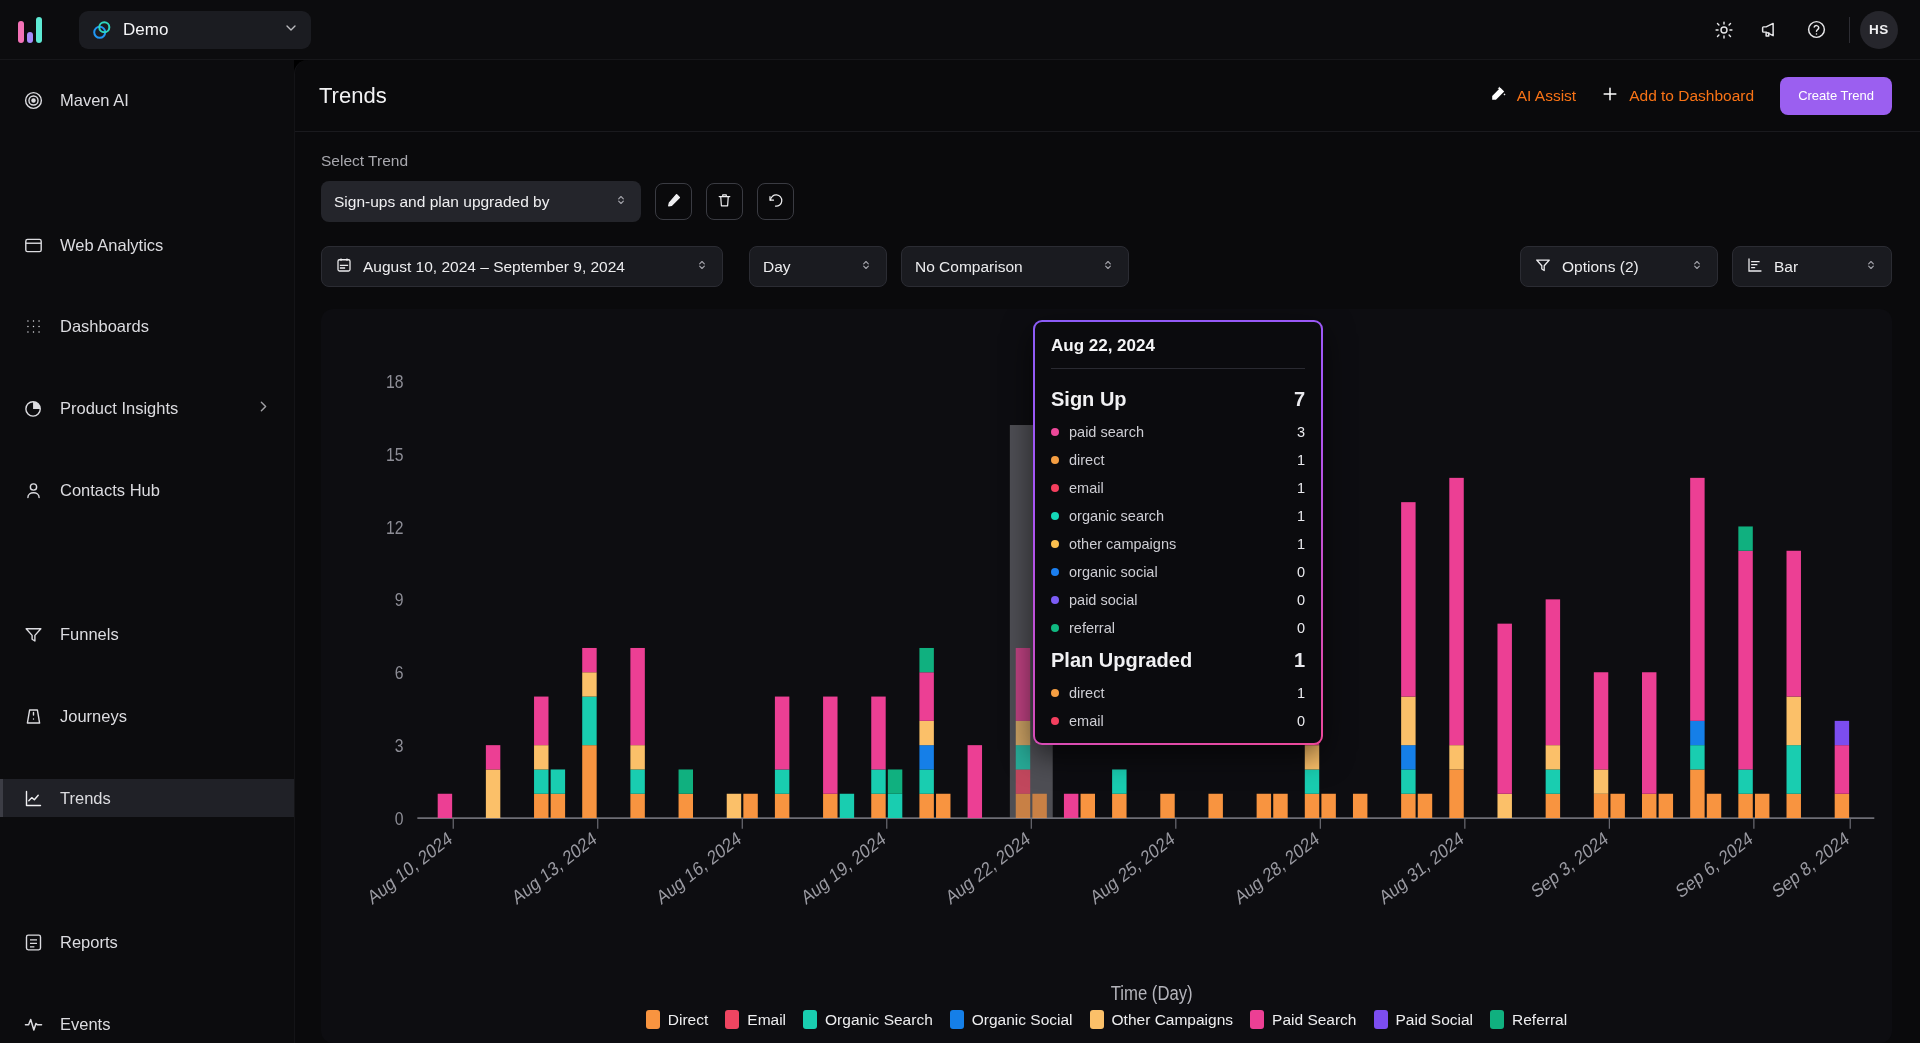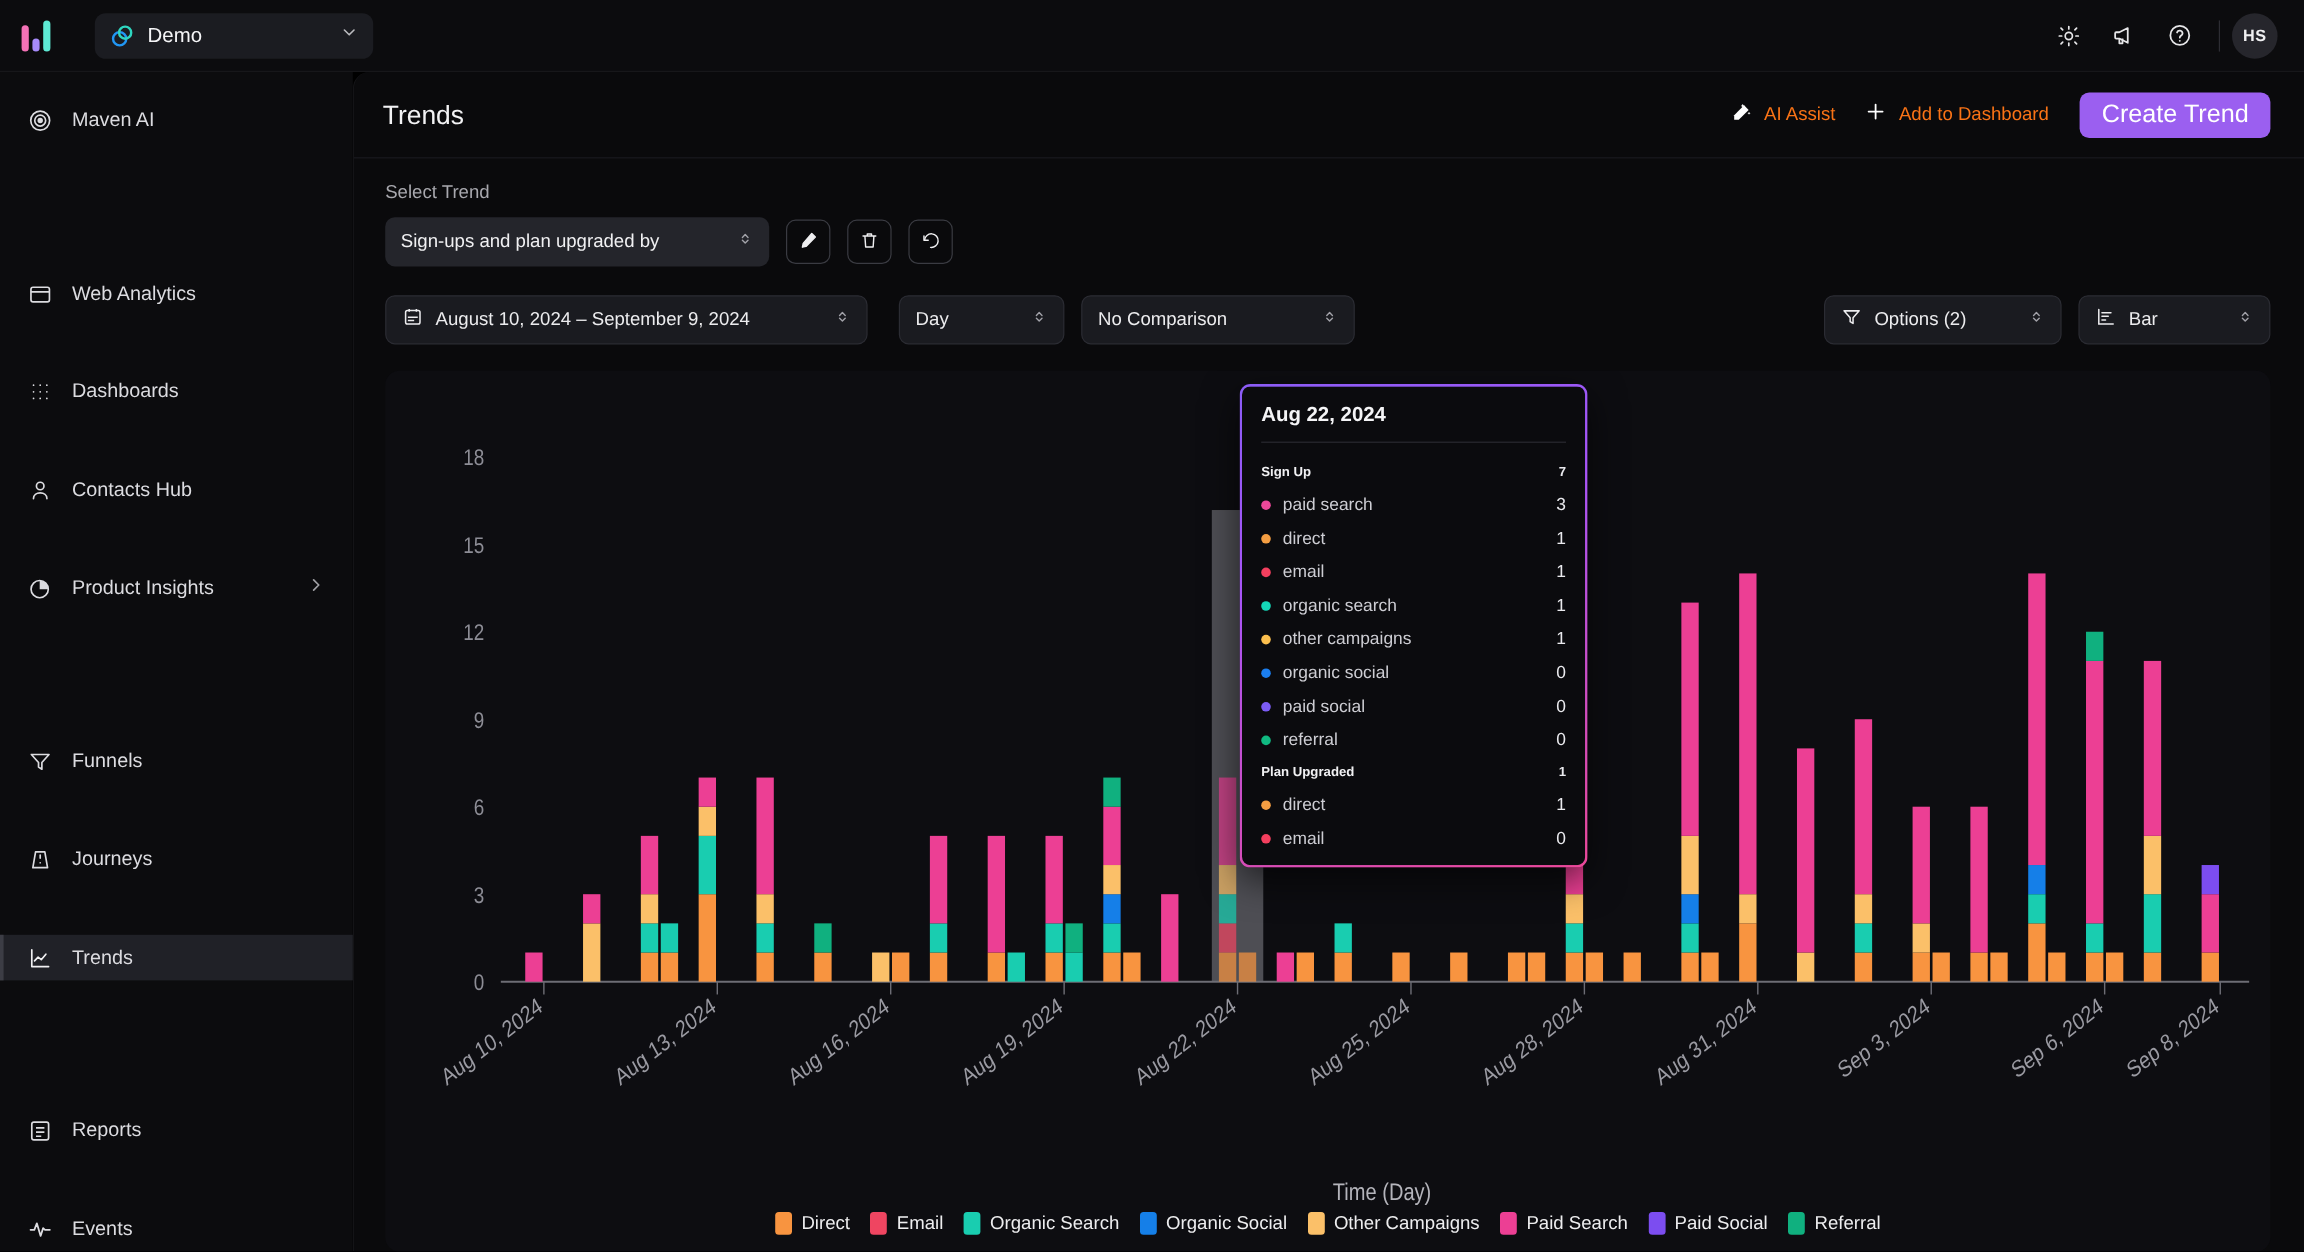--- a/index.html
+++ b/index.html
@@ -85,21 +85,21 @@
     height: 72px; min-height: 72px; display: flex; align-items: center;
     padding: 0 28px 0 24px; border-bottom: 1px solid #1a1a1e;
   }
   .page-title { font-size: 22px; color: #f2f2f4; font-weight: normal; }
   .head-spacer { flex: 1; }
   .head-action {
     display: flex; align-items: center; gap: 9px; color: #f97316; font-size: 15.5px;
     padding: 8px 12px; cursor: pointer; border-radius: 7px;
   }
   .btn-primary {
-    background: #9b5ff0; color: #fff; font-size: 21px;
+    background: #9b5ff0; color: #fff; font-size: 13px;
     padding: 0 18px; height: 38px; border-radius: 8px; border: none;
     display: flex; align-items: center; cursor: pointer; margin-left: 14px;
     font-family: "Liberation Sans", sans-serif;
   }
 
   
   .controls { padding: 20px 28px 0 26px; }
   .ctrl-label { font-size: 15.5px; color: #a8a8ae; margin-bottom: 11px; }
   .row { display: flex; align-items: center; }
   .trend-select {
@@ -153,21 +153,21 @@
     border: 2px solid transparent;
     background-image: linear-gradient(#0b0b0e,#0b0b0e), linear-gradient(160deg,#8b5cf6 0%,#a855f7 35%,#ec4899 100%);
     background-origin: border-box; background-clip: padding-box, border-box;
     box-shadow: 0 10px 30px rgba(0,0,0,.6);
     overflow: hidden; z-index: 30;
   }
   .tt-head { padding: 14px 16px 12px 16px; font-size: 17px; font-weight: bold; color: #f4f4f6; }
   .tt-rule { height: 1px; background: #2a2a31; margin: 0 16px; }
   .tt-body { padding: 12px 16px 8px 16px; }
   .tt-group-title {
-    display: flex; align-items: center; font-size: 11px; font-weight: bold;
+    display: flex; align-items: center; font-size: 20px; font-weight: bold;
     color: #f1f1f3; padding: 7px 0 7px 0; justify-content: center;
   }
   .tt-group-title .gname { flex: 1; }
   .tt-row { display: flex; align-items: center; font-size: 14.5px; color: #cdcdd3; padding: 6px 0; }
   .tt-dot { width: 8px; height: 8px; border-radius: 50%; margin-right: 10px; flex: 0 0 8px; }
   .tt-row .rname { flex: 1; }
   .tt-row .rval, .tt-group-title .gval { color: #eaeaee; font-variant-numeric: tabular-nums; }
   .tt-group-title .gval { font-weight: bold; }
 </style>
 </head>
@@ -254,41 +254,41 @@
         <span class="nav-icon">
           <svg width="19" height="19" viewBox="0 0 24 24" fill="none" stroke="#dcdce0" stroke-width="1.8" stroke-linecap="round">
             <path d="M5 5h.01M12 5h.01M19 5h.01M5 12h.01M12 12h.01M19 12h.01M5 19h.01M12 19h.01M19 19h.01"></path>
           </svg>
         </span>
         <span class="ni-label">Dashboards</span>
       </div>
 
       <div class="nav-item">
         <span class="nav-icon">
-          <svg width="21" height="21" viewBox="0 0 24 24" fill="none" stroke="#dcdce0" stroke-width="1.6" stroke-linecap="round">
-            <circle cx="12" cy="8" r="3.6"></circle>
-              <path d="M5.6 20c0-3.4 2.9-5.4 6.4-5.4s6.4 2 6.4 5.4"></path>
-          </svg>
-        </span>
-        <span class="ni-label">Contacts Hub</span>
-      </div>
-
-      <div class="nav-item">
-        <span class="nav-icon">
           <svg width="21" height="21" viewBox="0 0 24 24" fill="none" stroke="#dcdce0" stroke-width="1.6">
             <circle cx="11.5" cy="12.5" r="8.2"></circle>
               <path d="M11.5 12.5V4.3A8.2 8.2 0 0119.7 12.5z" fill="#dcdce0" stroke="none"></path>
           </svg>
         </span>
         <span class="ni-label">Product Insights</span>
         <span class="nav-chev">
           <svg width="17" height="17" viewBox="0 0 24 24" fill="none">
               <path d="M9 6l6 6-6 6" stroke="#c5c5ca" stroke-width="2" stroke-linecap="round" stroke-linejoin="round"></path>
             </svg>
         </span>
+      </div>
+
+      <div class="nav-item">
+        <span class="nav-icon">
+          <svg width="21" height="21" viewBox="0 0 24 24" fill="none" stroke="#dcdce0" stroke-width="1.6" stroke-linecap="round">
+            <circle cx="12" cy="8" r="3.6"></circle>
+              <path d="M5.6 20c0-3.4 2.9-5.4 6.4-5.4s6.4 2 6.4 5.4"></path>
+          </svg>
+        </span>
+        <span class="ni-label">Contacts Hub</span>
       </div>
 
       <div class="nav-gap"></div>
 
 
       <div class="nav-item">
         <span class="nav-icon">
           <svg width="21" height="21" viewBox="0 0 24 24" fill="none" stroke="#dcdce0" stroke-width="1.6" stroke-linejoin="round">
             <path d="M3.6 5.4h16.8L13.6 13v6.4l-3.2-2V13z"></path>
           </svg>

